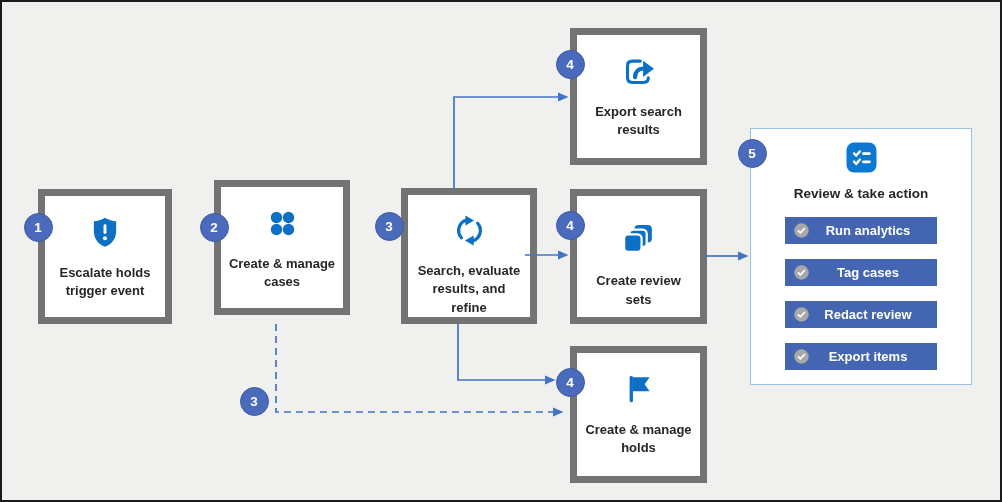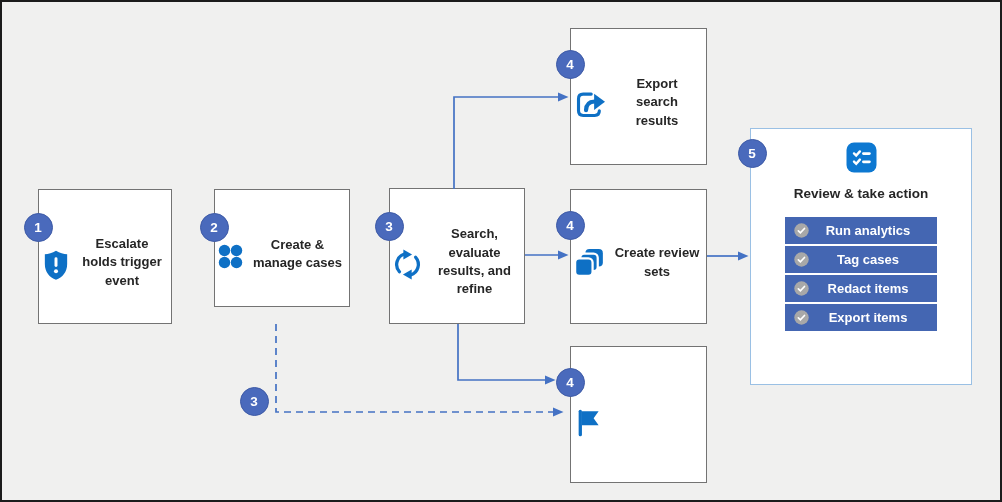--- a/index.html
+++ b/index.html
@@ -2,44 +2,44 @@
 <html><head>
 <meta charset="utf-8">
 <style>
   html,body{margin:0;padding:0;background:#fff;font-family:"Liberation Sans",sans-serif;}
   #frame{
     position:relative;width:1002px;height:502px;box-sizing:border-box;
     background:#f0f0ef;border:2px solid #1b1b1b;overflow:hidden;
   }
   
   .node{
-    position:absolute;background:#ffffff;border:1px solid #737373;box-sizing:border-box;
-    display:flex;flex-direction:row;align-items:center;
+    position:absolute;background:#ffffff;border:7px solid #737373;box-sizing:border-box;
+    display:flex;flex-direction:column;align-items:center;
   }
   .node .nicon{margin-top:16px;height:40px;display:flex;align-items:center;justify-content:center;}
   .node .nlabel{
     margin-top:12px;padding:0 6px;font-size:13px;font-weight:bold;color:#262626;
     text-align:center;line-height:1.42;
   }
   #box-escalate {left:36px; top:187px;width:134px;height:135px;}
-  #box-cases    {left:212px;top:187px;width:136px;height:118px;}
-  #box-search   {left:387px;top:186px;width:136px;height:136px;}
+  #box-cases    {left:212px;top:178px;width:136px;height:135px;}
+  #box-search   {left:399px;top:186px;width:136px;height:136px;}
   #box-export   {left:568px;top:26px; width:137px;height:137px;}
   #box-review   {left:568px;top:187px;width:137px;height:135px;justify-content:center;}
   #box-holds    {left:568px;top:344px;width:137px;height:137px;}
   
   #panel-review-action{
     position:absolute;left:748px;top:126px;width:222px;height:257px;box-sizing:border-box;
     background:#ffffff;border:1px solid #9ac0e4;display:flex;flex-direction:column;align-items:center;
   }
   #panel-review-action .nicon{margin-top:13px;height:31px;}
   #panel-review-action .ptitle{margin-top:13px;font-size:13.5px;font-weight:bold;color:#262626;}
   .actions{margin-top:16px;display:flex;flex-direction:column;}
   .action-btn{
-    position:relative;width:152px;height:27px;margin-bottom:2px;background:#4466b2;
+    position:relative;width:152px;height:27px;margin-bottom:15px;background:#4466b2;
     display:flex;align-items:center;justify-content:center;
   }
   .action-btn .chk{position:absolute;left:8px;top:5px;width:17px;height:17px;}
   .action-btn .atext{font-size:13px;font-weight:bold;color:#ffffff;padding-left:14px;}
   
   .badge{
     position:absolute;width:29px;height:29px;border-radius:50%;box-sizing:border-box;
     background:#4a6abc;border:1px solid #3d5aa6;color:#fff;font-size:13.5px;font-weight:bold;
     display:flex;align-items:center;justify-content:center;z-index:5;
   }
@@ -137,20 +137,21 @@
     <div class="nlabel">Create review sets</div>
   </div>
 
   <div class="node" id="box-holds">
     <div class="nicon">
       <svg width="34" height="34" viewBox="0 0 32 32" fill="#0e70c5">
         <rect x="7.2" y="3.5" width="3.1" height="25" rx="1.55"></rect>
         <path d="M10.3 5 H26 L21.3 11.5 L26 18 H10.3 Z"></path>
       </svg>
     </div>
+    <div class="nlabel">Create &amp; manage holds</div>
   </div>
 
   <div id="panel-review-action">
     <div class="nicon">
       <svg width="31" height="31" viewBox="0 0 31 31">
         <rect x="0.5" y="0.5" width="30" height="30" rx="7.5" fill="#0d78d1"></rect>
         <g stroke="#fff" fill="none" stroke-linecap="round">
           <path d="M8 11.4 l2.2 2.2 3.7-4.2" stroke-width="2.4"></path>
           <path d="M17.4 11.6 H23.4" stroke-width="2.8"></path>
           <path d="M8 19.6 l2.2 2.2 3.7-4.2" stroke-width="2.4"></path>
@@ -172,21 +173,21 @@
           <circle cx="10" cy="10" r="8.5" fill="#a8a8a8"></circle>
           <path d="M6.3 10.4 l2.4 2.4 4.8-5.2" stroke="#fff" stroke-width="2" fill="none" stroke-linecap="round"></path>
         </svg>
         <span class="atext">Tag cases</span>
       </div>
       <div class="action-btn">
         <svg class="chk" viewBox="0 0 20 20">
           <circle cx="10" cy="10" r="8.5" fill="#a8a8a8"></circle>
           <path d="M6.3 10.4 l2.4 2.4 4.8-5.2" stroke="#fff" stroke-width="2" fill="none" stroke-linecap="round"></path>
         </svg>
-        <span class="atext">Redact items</span>
+        <span class="atext">Redact review</span>
       </div>
       <div class="action-btn">
         <svg class="chk" viewBox="0 0 20 20">
           <circle cx="10" cy="10" r="8.5" fill="#a8a8a8"></circle>
           <path d="M6.3 10.4 l2.4 2.4 4.8-5.2" stroke="#fff" stroke-width="2" fill="none" stroke-linecap="round"></path>
         </svg>
         <span class="atext">Export items</span>
       </div>
     </div>
   </div>

